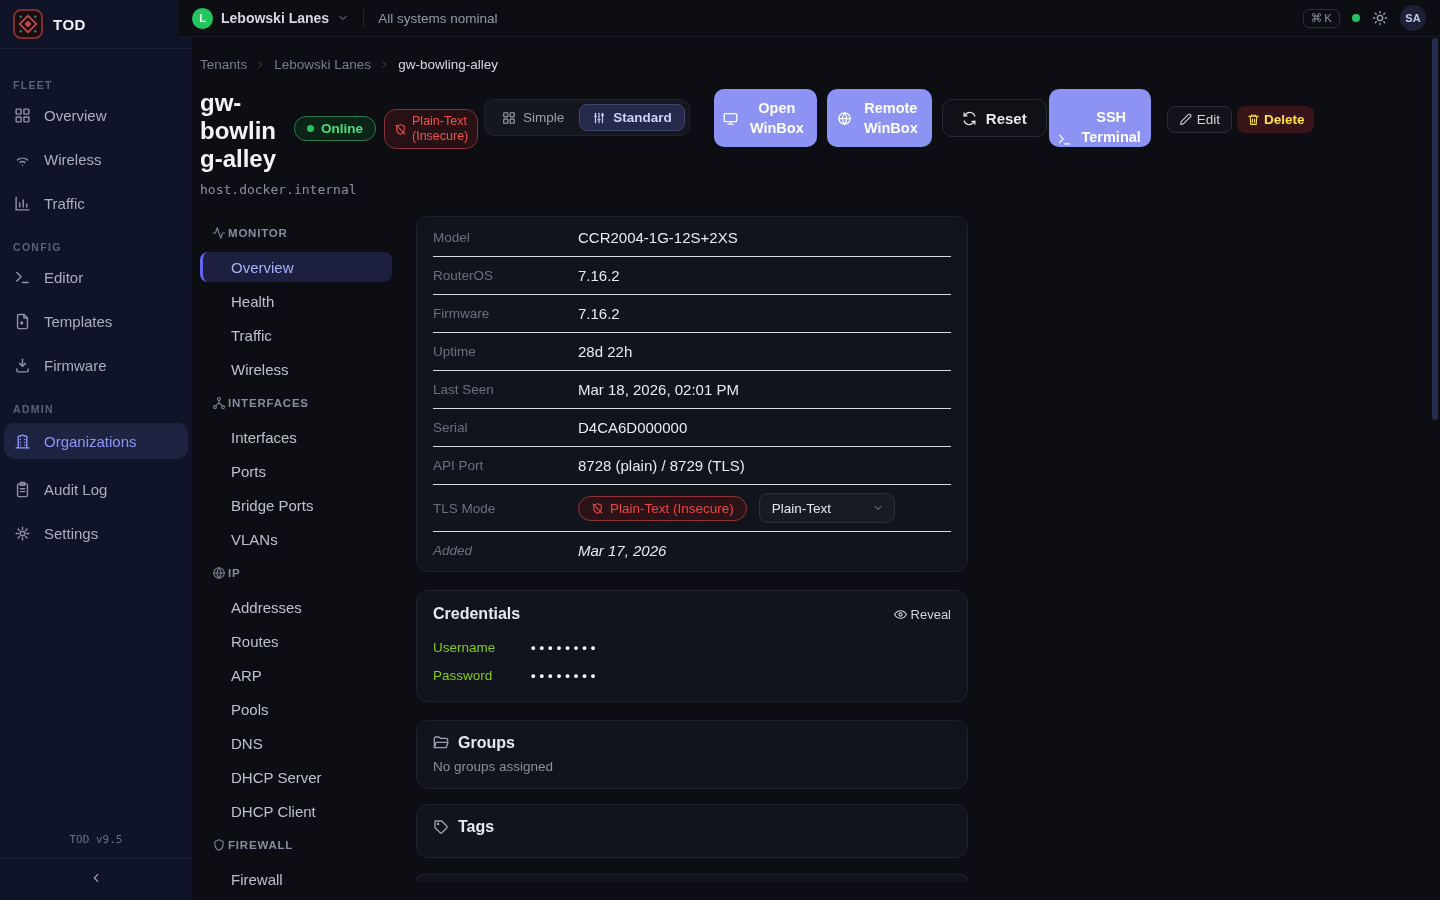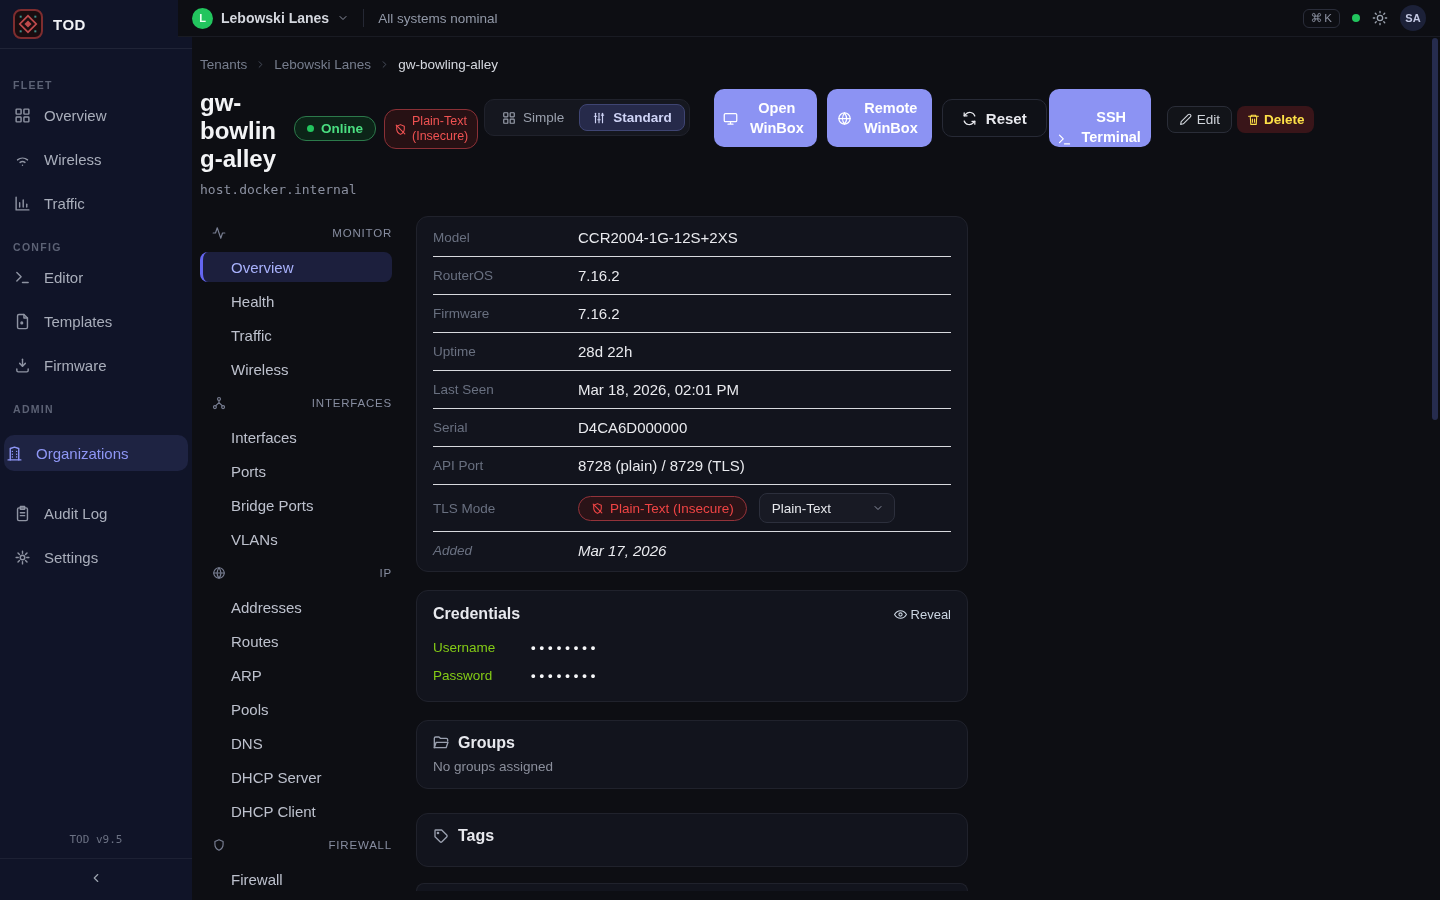--- a/index.html
+++ b/index.html
@@ -11,21 +11,21 @@
   
   .sidebar { position:absolute; left:0; top:0; width:192px; height:900px; background:#101428; display:flex; flex-direction:column; }
   .logo-row { height:49px; display:flex; align-items:center; gap:10px; padding:0 13px; border-bottom:1px solid rgba(255,255,255,.07); }
   .logo-box { width:30px; height:30px; border-radius:8px; background:#190d10; border:2px solid #7e2d2f; display:flex; align-items:center; justify-content:center; }
   .app-name { font-size:15px; font-weight:700; color:#f1f2f6; letter-spacing:.5px; }
   .sb-nav { flex:1; padding-top:14px; }
   .sb-label { font-size:10.5px; font-weight:700; letter-spacing:1.3px; color:#5c6275; padding:0 13px; margin:16px 0 2px; }
   .sb-item { height:44px; display:flex; align-items:center; gap:13px; padding:0 14px; color:#a9aebb; font-size:15px; cursor:pointer; }
   .sb-item .ic { color:#8items f94a3; }
   .sb-item svg { color:#8f94a3; }
-  .sb-item.active { height:36px; margin:20px 4px; padding:0 2px; background:#1e2342; border-radius:10px; color:#8e96f5; }
+  .sb-item.active { height:36px; margin:8px 4px; padding:0 10px; background:#1e2342; border-radius:10px; color:#8e96f5; }
   .sb-item.active svg { color:#8e96f5; }
   .sb-footer { padding-bottom:4px; }
   .version { text-align:center; font-family:"DejaVu Sans Mono", monospace; font-size:11px; color:#6b7183; padding:8px 0 12px; }
   .collapse-row { border-top:1px solid #1d2134; height:38px; display:flex; align-items:center; justify-content:center; color:#9ca3af; cursor:pointer; }
 
   
   .topbar { position:absolute; left:178px; top:0; right:0; height:37px; display:flex; align-items:center; padding:0 14px; border-bottom:1px solid #191b23; background:#0d0e13; }
   .tenant { display:flex; align-items:center; gap:8px; cursor:pointer; }
   .tenant-avatar { width:21px; height:21px; border-radius:50%; background:#22c55e; color:#eafff2; font-size:11px; font-weight:700; display:flex; align-items:center; justify-content:center; }
   .tenant-name { font-size:14px; font-weight:600; color:#d4d7de; }
@@ -60,21 +60,21 @@
   .btn-primary .lbl { width:62px; }
   .btn-reset { margin:10px 0 0 10px; display:flex; align-items:center; gap:9px; height:38px; padding:0 19px; background:#0f1117; border:1px solid #272a36; border-radius:10px; color:#e8e9ee; font-size:15px; font-weight:600; cursor:pointer; font-family:inherit; }
   .btn-edit { margin:17px 0 0 16px; display:flex; align-items:center; gap:5px; height:27px; padding:0 11px; background:#121419; border:1px solid #2a2d38; border-radius:8px; color:#d1d5db; font-size:13.5px; cursor:pointer; font-family:inherit; }
   .btn-delete { margin:17px 0 0 5px; display:flex; align-items:center; gap:4px; height:27px; padding:0 10px; background:#391519; border:none; border-radius:8px; color:#fde047; font-size:13.5px; font-weight:600; cursor:pointer; font-family:inherit; }
   .host { margin-top:9px; font-family:"DejaVu Sans Mono", monospace; font-size:13px; color:#8b90a0; }
 
   .content-row { margin-top:19px; display:flex; gap:24px; }
 
   
   .subnav { width:192px; flex-shrink:0; }
-  .sn-header { height:34px; display:flex; align-items:center; gap:9px; padding-left:12px; color:#878da0; font-size:11.5px; font-weight:400; letter-spacing:.8px;justify-content:space-between; }
+  .sn-header { height:34px; display:flex; align-items:center; gap:2px; padding-left:12px; color:#878da0; font-size:11.5px; font-weight:700; letter-spacing:.8px; }
   .sn-header svg { color:#787e92; }
   .sn-item { height:34px; display:flex; align-items:center; padding-left:31px; font-size:15px; color:#bdc1cd; cursor:pointer; border-radius:8px; }
   .sn-item.active { height:30px; margin:2px 0; background:#1c1f3d; border-left:3px solid #6466f1; padding-left:28px; color:#a8b1fb; }
 
   
   .cards { width:552px; }
   .card { background:#12141d; border:1px solid #20222c; border-radius:12px; }
   .card-kv { padding:2px 16px; }
   .kv { display:grid; grid-template-columns:145px 1fr; align-items:center; padding:10px 0; border-bottom:1px solid #d8d9de; min-height:37px; }
   .kv:last-child { border-bottom:none;font-style:italic; }
@@ -88,21 +88,21 @@
 
   .card-cred { margin-top:18px; padding:14px 16px 12px; }
   .cred-head { display:flex; align-items:center; justify-content:space-between; margin-bottom:10px; }
   .card-title { font-size:16px; font-weight:600; color:#e8e9ee; }
   .reveal { display:flex; align-items:center; gap:4px; font-size:13px; color:#cbd5e1; cursor:pointer; }
   .cred-row { display:grid; grid-template-columns:98px 1fr; align-items:center; height:28px; }
   .cred-label { font-size:13.5px; color:#84cc16; }
   .cred-dots { font-size:13px; font-weight:700; letter-spacing:4px; color:#f5f6f8; }
 
   .card-empty { margin-top:18px; padding:13px 16px 14px; }
-  .card-empty.tags { margin-top:24px; }
+  .card-empty.tags { margin-top:15px; }
   .empty-head { display:flex; align-items:center; gap:9px; margin-bottom:7px; color:#9aa0af; }
   .empty-text { font-size:13.5px; color:#8b8f9c; }
   .card-partial { margin-top:16px; height:8px; border-radius:12px 12px 0 0; border-bottom:none; }
 
   .scroll-thumb { position:absolute; right:2px; top:38px; width:6px; height:382px; background:#262c4e; border-radius:3px; }
 </style>
 </head>
 <body>
 
 <nav class="sidebar">

